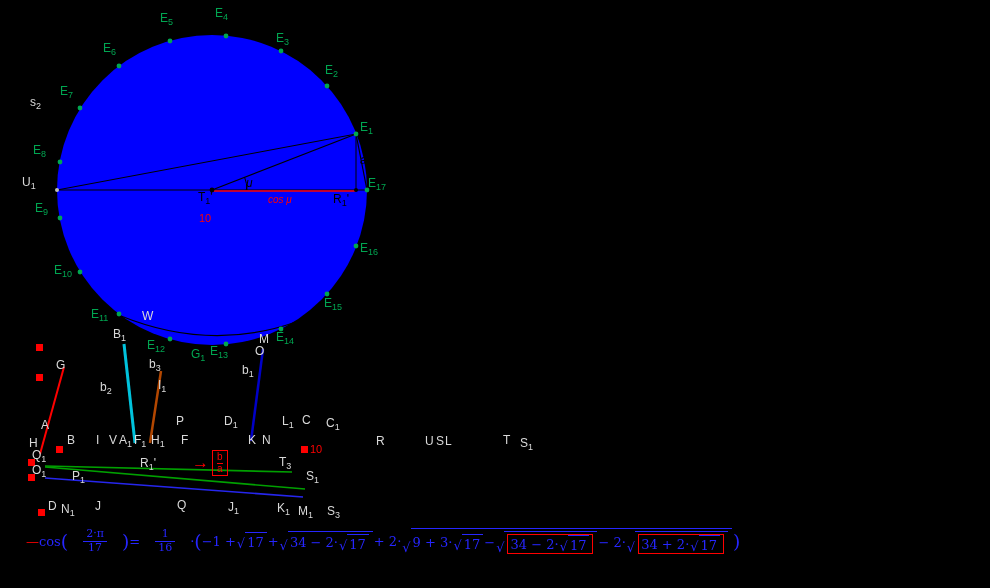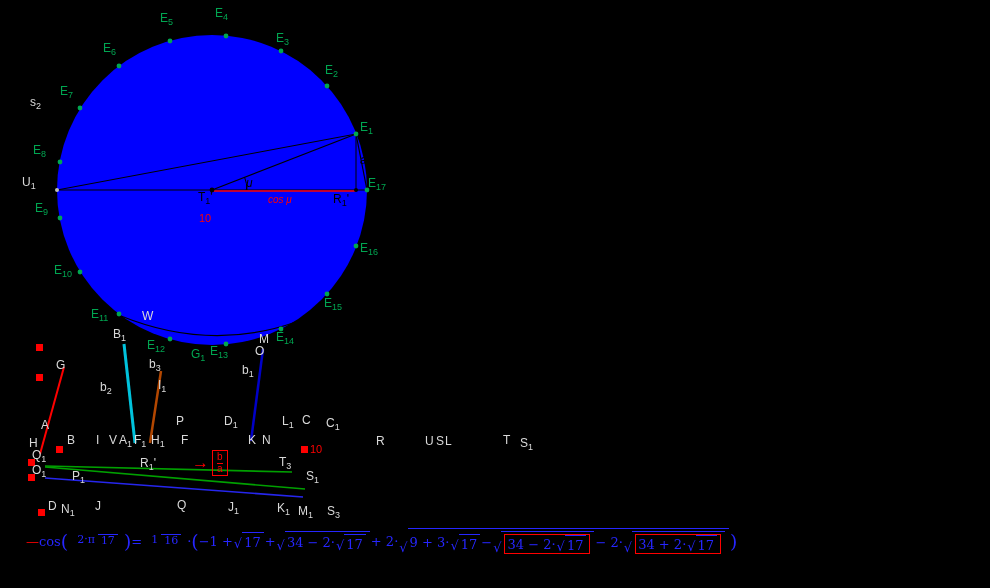--- a/index.html
+++ b/index.html
@@ -2,21 +2,21 @@
 <html><head>
 <meta charset="utf-8">
 <style>
   html,body{margin:0;padding:0;background:#000;}
   .stage{position:relative;width:990px;height:588px;background:#000;overflow:hidden;
          font-family:"Liberation Sans",sans-serif;}
   svg text{font-family:"Liberation Sans",sans-serif;}
   
   .formula{position:absolute;left:26px;top:528px;color:#2626ff;font-size:13px;
            font-family:"DejaVu Serif",serif;display:flex;align-items:center;white-space:nowrap;}
-  .frac{display:inline-flex;flex-direction:row;text-align:center;vertical-align:middle;margin:0 6px;}
+  .frac{display:inline-flex;flex-direction:column;text-align:center;vertical-align:middle;margin:0 15px;}
   .frac .num,.frac .den{padding:0 3px;line-height:1.1;font-size:11px;}
   .frac .den{border-top:1px solid currentColor;}
   .sqrt{display:inline-flex;align-items:flex-end;margin:0 1px;}
   .rsign{display:flex;align-items:flex-end;transform:translateY(1px);}
   .rbody{border-top:1.4px solid currentColor;padding:2px 3px 0 2px;display:inline-flex;align-items:center;}
   .redbox{border:1.4px solid #ff0000;padding:0 2px;margin:0 1px;display:inline-flex;align-items:center;}
   .paren{display:inline-flex;align-items:center;}
   .pglyph{font-size:1.45em;font-weight:300;}
   
   .ratio{position:absolute;left:192px;top:450px;display:flex;align-items:center;color:#ff0000;}

